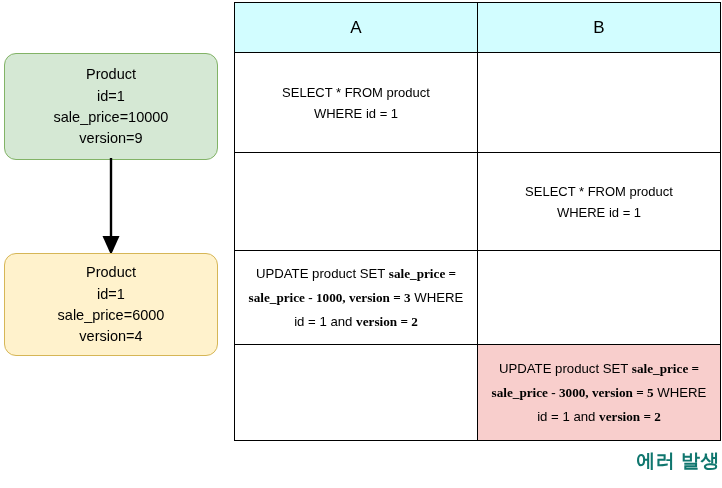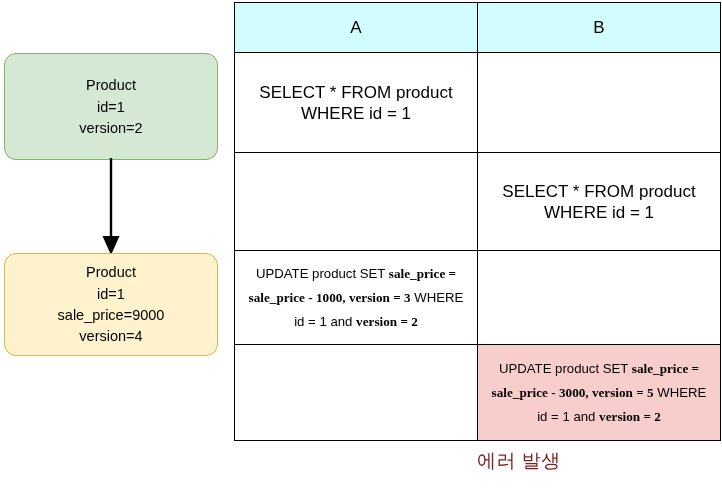--- a/index.html
+++ b/index.html
@@ -84,66 +84,67 @@
   #tx-table th {
     background: #d2fdff;
     height: 50px;
     font-size: 17px;
   }
   .col-a { width: 243px; }
   .col-b { width: 243px; }
 
   .cell-query {
     height: 100px;
-    font-size: 17px;
+    font-size: 13px;
     line-height: 21px;
   }
   .cell-r2 { height: 98px; }
   .cell-update {
     height: 94px;
     font-size: 13.2px;
     line-height: 24px;
   }
   .cell-update.last { height: 96px; }
   .cell-error { background: #f8cecc; }
   .bold { font-weight: bold; font-family: Liberation Serif, serif; }
 
   
   #caption {
     position: absolute;
     left: 477px;
     top: 448px;
     width: 243px;
-    text-align: left;
+    text-align: right;
     font-size: 19px;
-    font-weight: normal;
-    color: #7f1d1d;
+    font-weight: bold;
+    color: #0f766e;
     letter-spacing: 0.5px;
   }
 </style>
 </head>
 <body>
 
 <div id="diagram">
 
   <div class="state-box" id="box-before">
     <div class="state-title">Product</div>
     <div>id=1</div>
-    <div>version=2</div>
+    <div>sale_price=10000</div>
+    <div>version=9</div>
   </div>
 
   <svg id="arrow" viewBox="0 0 38 98">
     <line x1="19" y1="0" x2="19" y2="84" stroke="#000000" stroke-width="2.4"></line>
     <polygon points="19,97 10.5,78 27.5,78" fill="#000000"></polygon>
   </svg>
 
   <div class="state-box" id="box-after">
     <div class="state-title">Product</div>
     <div>id=1</div>
-    <div>sale_price=9000</div>
+    <div>sale_price=6000</div>
     <div>version=4</div>
   </div>
 
 </div>
 
 <table id="tx-table">
   <thead>
     <tr>
       <th class="col-a">A</th>
       <th class="col-b">B</th>

